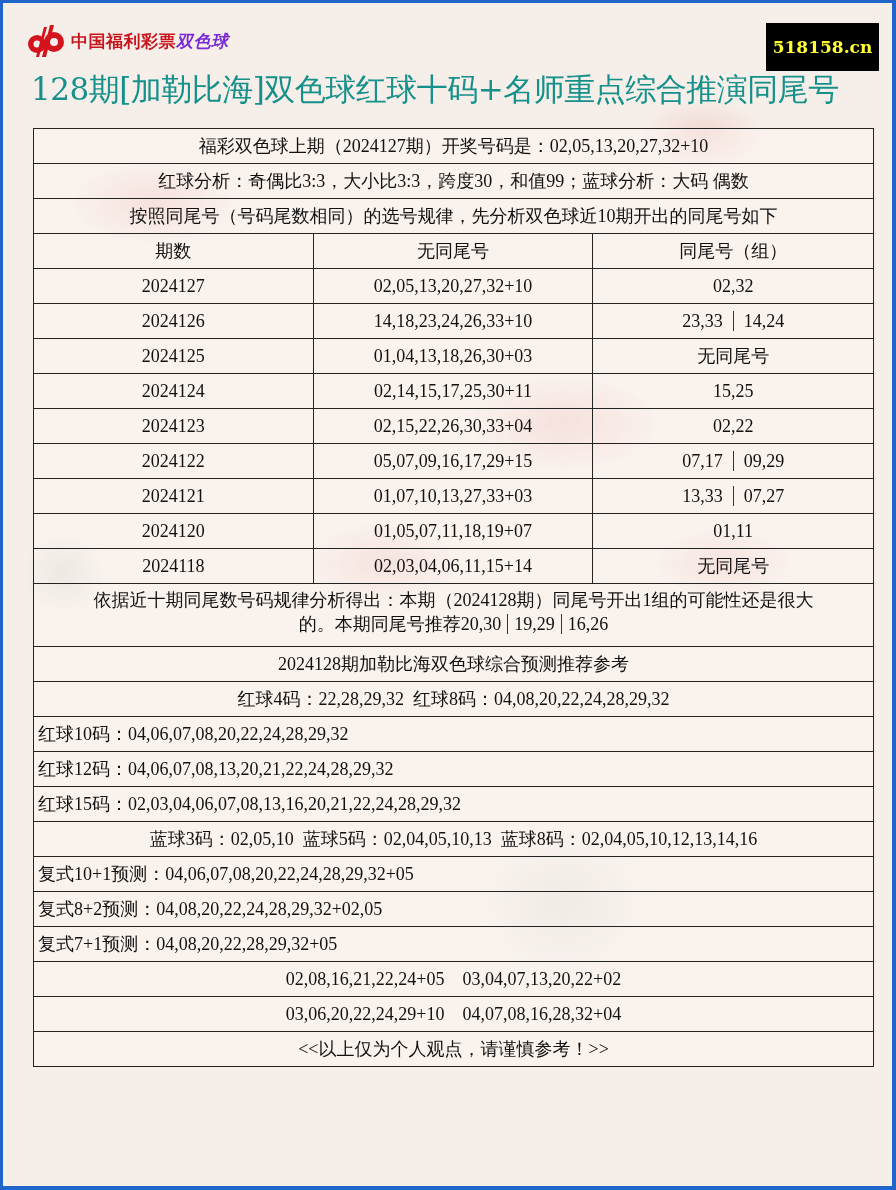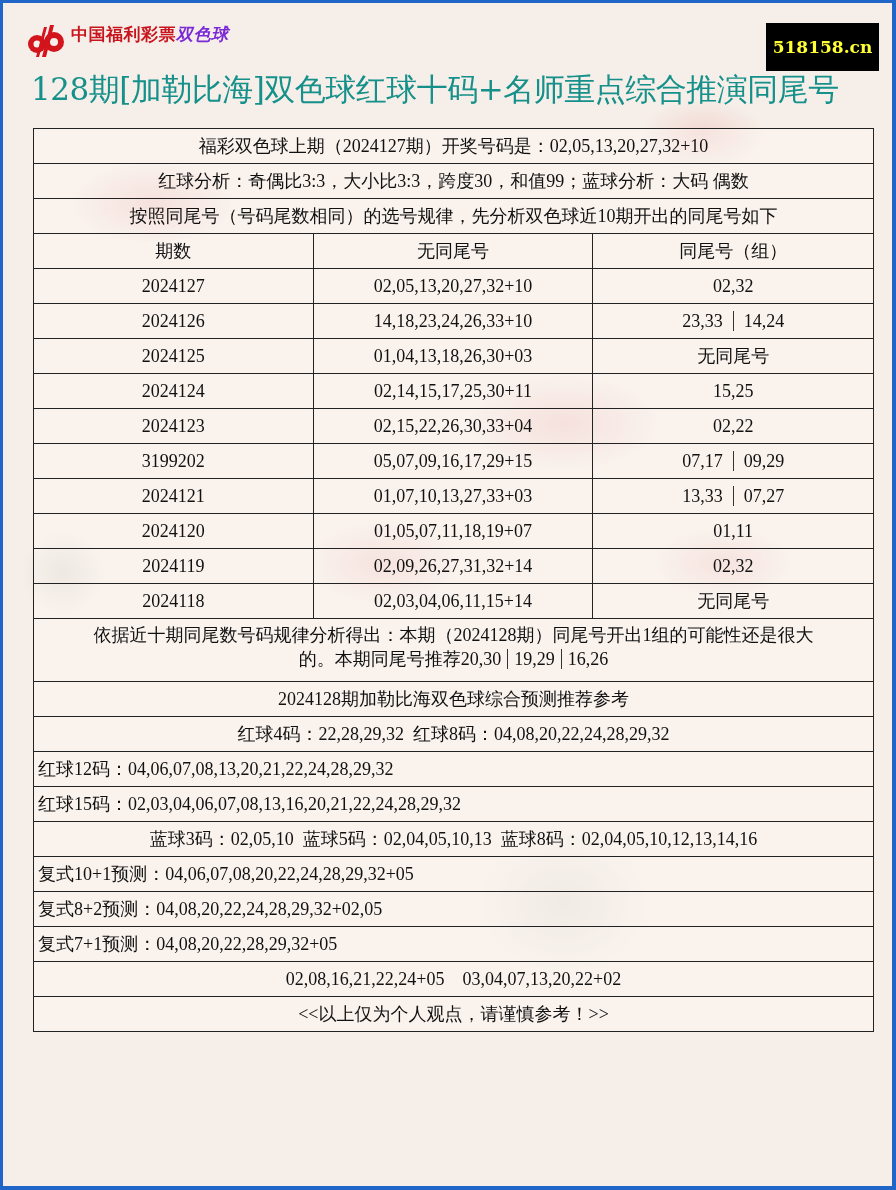--- a/index.html
+++ b/index.html
@@ -20,21 +20,21 @@
       radial-gradient(ellipse 90px 50px at 700px 130px, rgba(220,90,90,0.16), transparent 70%),
       radial-gradient(ellipse 140px 70px at 560px 420px, rgba(220,90,90,0.18), transparent 70%),
       radial-gradient(ellipse 110px 60px at 380px 560px, rgba(220,90,90,0.16), transparent 70%),
       radial-gradient(ellipse 100px 50px at 720px 560px, rgba(220,90,90,0.16), transparent 70%),
       radial-gradient(ellipse 120px 100px at 560px 900px, rgba(120,120,110,0.10), transparent 70%),
       radial-gradient(ellipse 60px 60px at 60px 570px, rgba(110,110,100,0.12), transparent 70%),
       #f6efe9;
   }
   .logo {
     position:absolute; left:20px; top:20px; height:36px;
-    display:flex; align-items:flex-start;
+    display:flex; align-items:center;
   }
   .logo-mark {
     width:46px; height:36px; position:relative;
   }
   .logo-text {
     font-family:"DejaVu Sans", sans-serif; font-weight:bold;
     font-size:17px; color:#c8141c; letter-spacing:0.5px; margin-left:2px;
   }
   .logo-text .ssq { color:#7a2bd6; font-style:italic; }
   .site-badge {
@@ -129,38 +129,33 @@
         <td>2024124</td>
         <td>02,14,15,17,25,30+11</td>
         <td>15,25</td>
       </tr>
       <tr>
         <td>2024123</td>
         <td>02,15,22,26,30,33+04</td>
         <td>02,22</td>
       </tr>
       <tr>
-        <td>3199202</td>
+        <td>2024122</td>
         <td>05,07,09,16,17,29+15</td>
         <td><span>07,17</span><span class="sep"></span><span>09,29</span></td>
       </tr>
       <tr>
         <td>2024121</td>
         <td>01,07,10,13,27,33+03</td>
         <td><span>13,33</span><span class="sep"></span><span>07,27</span></td>
       </tr>
       <tr>
         <td>2024120</td>
         <td>01,05,07,11,18,19+07</td>
         <td>01,11</td>
-      </tr>
-      <tr>
-        <td>2024119</td>
-        <td>02,09,26,27,31,32+14</td>
-        <td>02,32</td>
       </tr>
       <tr>
         <td>2024118</td>
         <td>02,03,04,06,11,15+14</td>
         <td>无同尾号</td>
       </tr>
 
       <tr>
           <td colspan="3" class="para">
         <span>依据近十期同尾数号码规律分析得出：本期（2024128期）同尾号开出1组的可能性还是很大</span><br>
@@ -168,38 +163,44 @@
       </td>
         </tr>
 
       <tr>
           <td colspan="3">2024128期加勒比海双色球综合预测推荐参考</td>
         </tr>
       <tr>
           <td colspan="3" style="white-space:pre">红球4码：22,28,29,32  红球8码：04,08,20,22,24,28,29,32</td>
         </tr>
       <tr>
+          <td colspan="3" class="left">红球10码：04,06,07,08,20,22,24,28,29,32</td>
+        </tr>
+      <tr>
           <td colspan="3" class="left">红球12码：04,06,07,08,13,20,21,22,24,28,29,32</td>
         </tr>
       <tr>
           <td colspan="3" class="left">红球15码：02,03,04,06,07,08,13,16,20,21,22,24,28,29,32</td>
         </tr>
       <tr>
           <td colspan="3" style="white-space:pre">蓝球3码：02,05,10  蓝球5码：02,04,05,10,13  蓝球8码：02,04,05,10,12,13,14,16</td>
         </tr>
       <tr>
           <td colspan="3" class="left">复式10+1预测：04,06,07,08,20,22,24,28,29,32+05</td>
         </tr>
       <tr>
           <td colspan="3" class="left">复式8+2预测：04,08,20,22,24,28,29,32+02,05</td>
         </tr>
       <tr>
           <td colspan="3" class="left">复式7+1预测：04,08,20,22,28,29,32+05</td>
         </tr>
       <tr>
           <td colspan="3" style="white-space:pre">02,08,16,21,22,24+05    03,04,07,13,20,22+02</td>
+        </tr>
+      <tr>
+          <td colspan="3" style="white-space:pre">03,06,20,22,24,29+10    04,07,08,16,28,32+04</td>
         </tr>
       <tr>
           <td colspan="3">&lt;&lt;以上仅为个人观点，请谨慎参考！&gt;&gt;</td>
         </tr>
     </tbody>
   </table>
 </div>
 
 </body></html>

